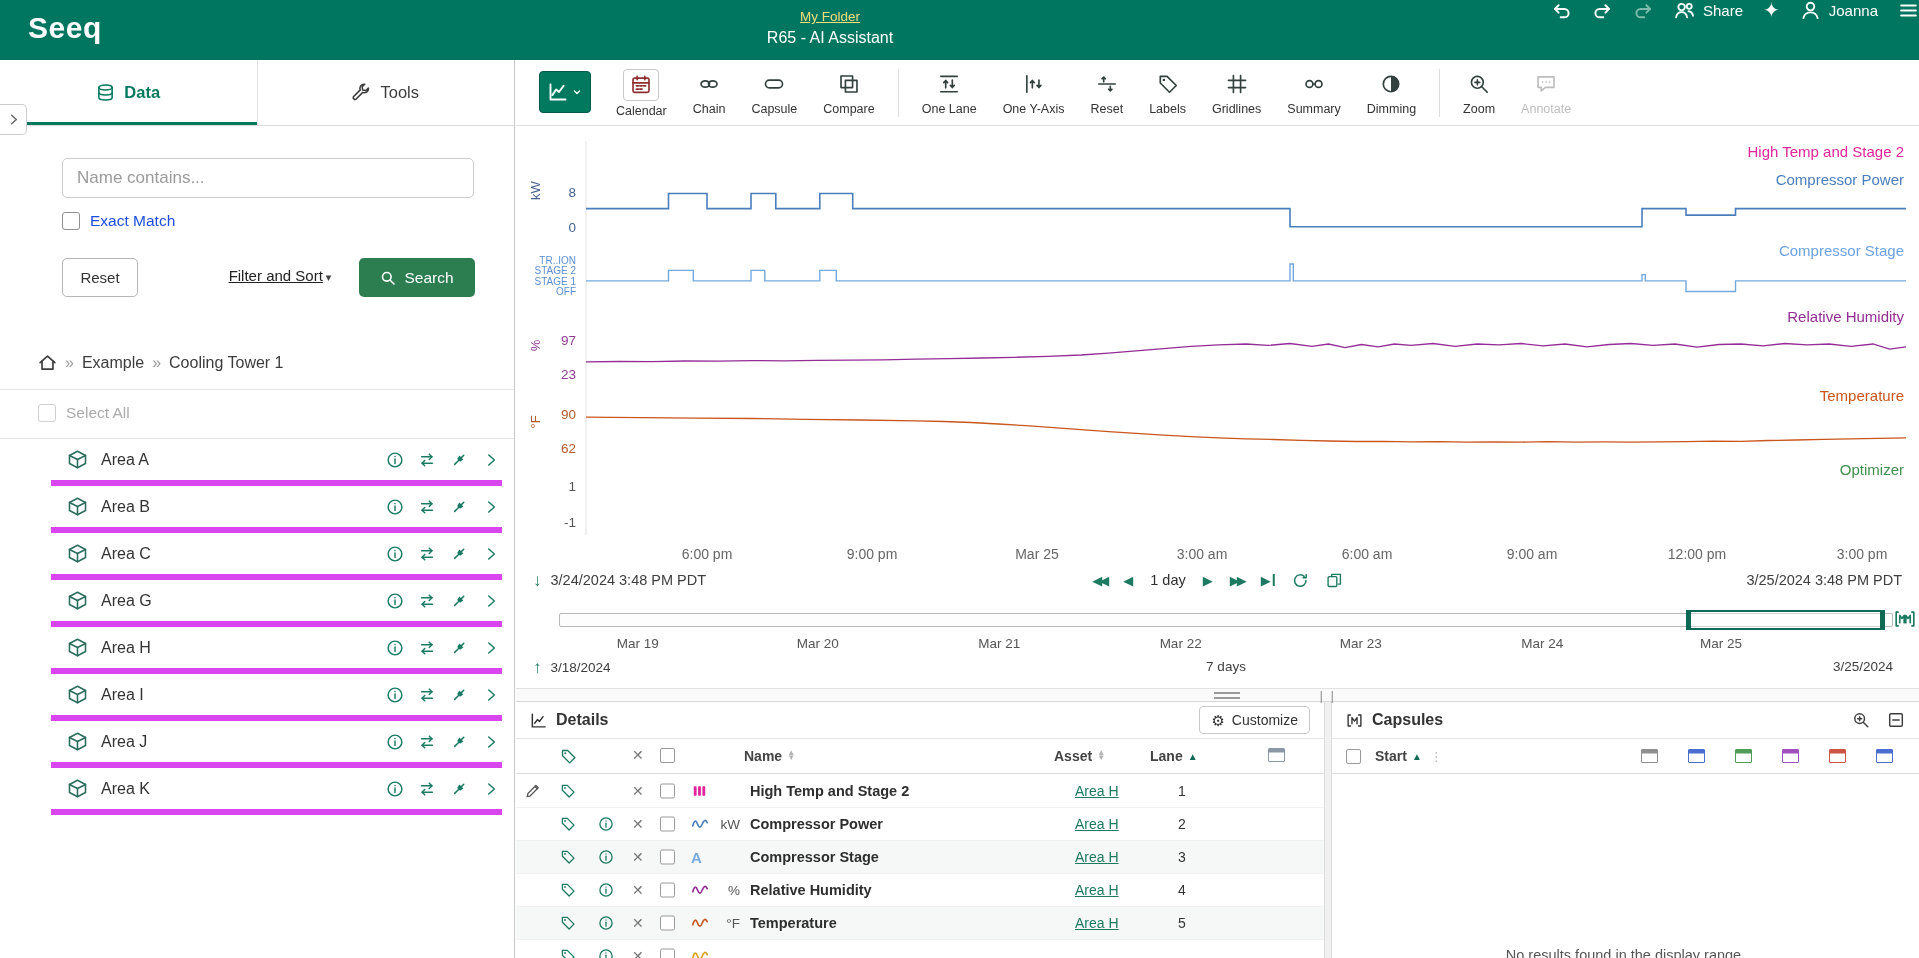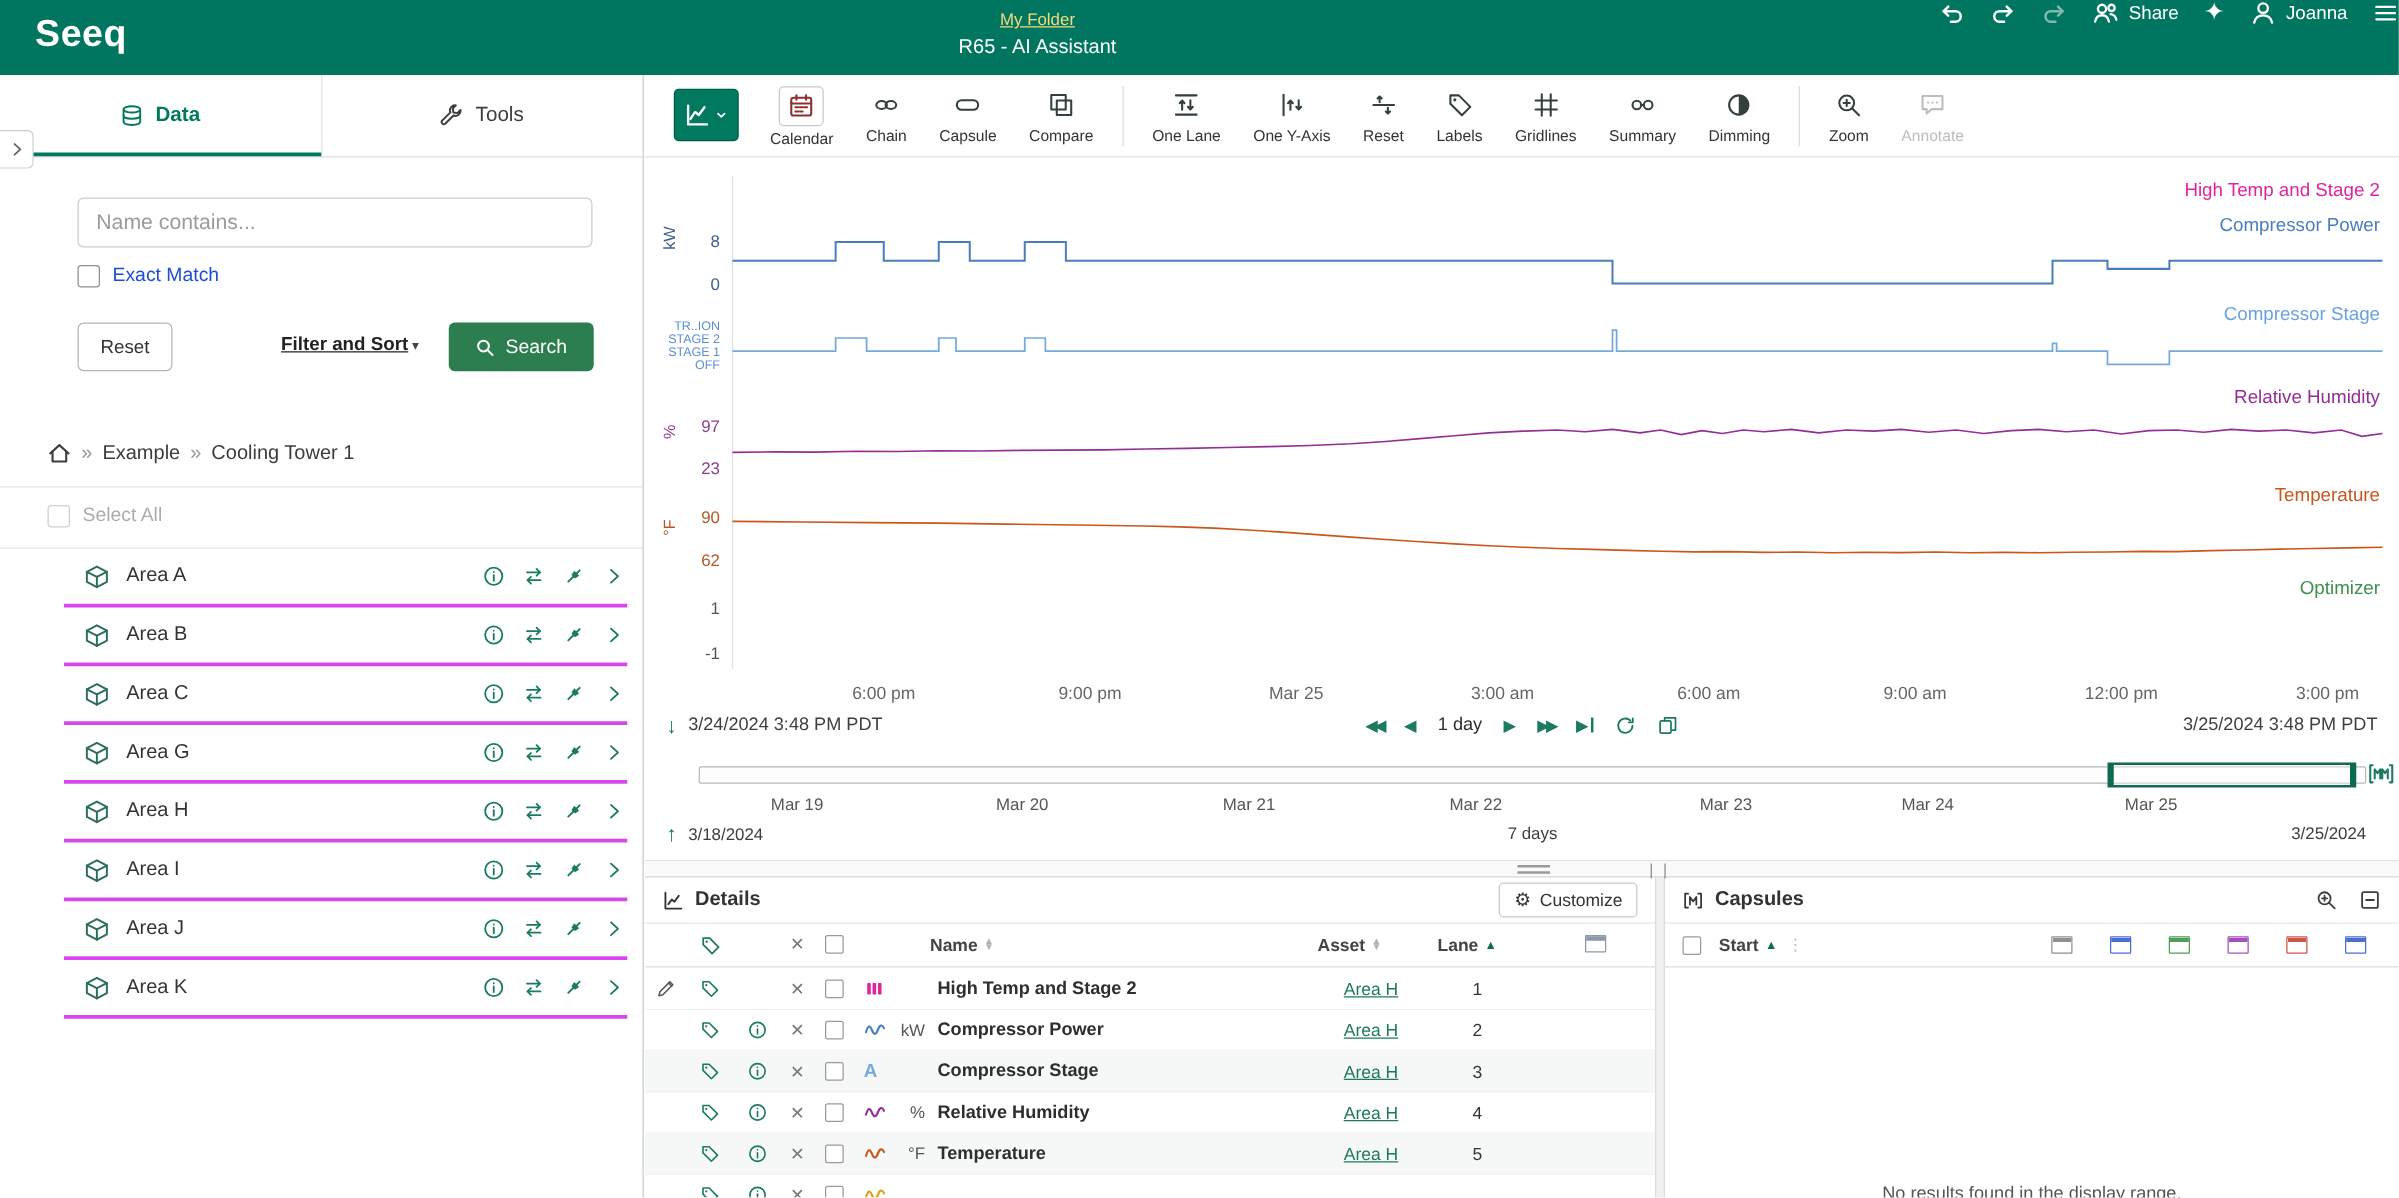--- a/index.html
+++ b/index.html
@@ -26,32 +26,32 @@
 .tab:last-child{border-right:none;}
 .tab.active{color:#00795f;font-weight:bold;}
 .tab.active::after{content:"";position:absolute;left:0;right:0;bottom:0;height:3px;background:#00795f;}
 .collapse-tab{position:absolute;left:0;top:44px;width:27px;height:31px;border:1px solid #ccc;border-left:none;border-radius:0 5px 5px 0;display:flex;align-items:center;justify-content:center;color:#666;background:#fff;cursor:pointer;z-index:6;}
 .search-input{position:absolute;left:62px;top:98px;width:412px;height:40px;border:1px solid #ccc;border-radius:5px;font-size:17px;padding:0 14px;color:#333;font-family:inherit;outline:none;}
 .search-input::placeholder{color:#9b9b9b;}
 .exact-row{position:absolute;left:62px;top:152px;display:flex;align-items:center;gap:10px;font-size:15.5px;color:#1d4ed8;cursor:pointer;}
 .cbx{width:18px;height:18px;border:1px solid #8f8f8f;border-radius:3px;background:#fff;display:inline-block;flex:none;}
 .reset-btn{position:absolute;left:62px;top:198px;width:76px;height:39px;border:1px solid #b5b5b5;border-radius:5px;background:#fff;font-size:15px;color:#333;font-family:inherit;cursor:pointer;}
 .filter-sort{position:absolute;left:190px;top:207px;width:180px;text-align:center;font-size:15px;color:#222;cursor:pointer;white-space:nowrap;}
-.filter-sort .fs-text{text-decoration:underline;font-weight:bold;}
+.filter-sort .fs-text{text-decoration:underline;font-weight:normal;}
 .filter-sort .caret{font-size:11px;color:#444;margin-left:3px;}
 .search-btn{position:absolute;left:359px;top:198px;width:116px;height:39px;border:none;border-radius:5px;background:#2c7e51;color:#fff;font-size:15.5px;display:flex;align-items:center;justify-content:center;gap:8px;font-family:inherit;cursor:pointer;}
 .breadcrumb{position:absolute;left:38px;top:293px;display:flex;align-items:center;gap:8px;font-size:16px;color:#3c3c3c;}
 .breadcrumb .sep{color:#9a9a9a;}
 .breadcrumb .crumb{cursor:pointer;}
 .hr1{position:absolute;left:0;right:0;top:329px;border-top:1px solid #e5e5e5;}
 .select-all{position:absolute;left:38px;top:344px;display:flex;align-items:center;gap:10px;font-size:15.5px;color:#ababab;}
 .select-all .cbx{border-color:#d0d0d0;}
 .hr2{position:absolute;left:0;right:0;top:378px;border-top:1px solid #e5e5e5;}
 .area-list{position:absolute;left:51px;right:12px;top:379px;bottom:0;overflow:hidden;}
-.area-row{height:47px;display:flex;align-items:center;border-bottom:3px solid #d946ef;cursor:pointer;}
+.area-row{height:47px;display:flex;align-items:center;border-bottom:6px solid #d946ef;cursor:pointer;}
 .area-row .cube{margin-left:16px;color:#2c6e5e;flex:none;}
 .area-label{margin-left:13px;font-size:16px;color:#333;}
 .row-icons{margin-left:auto;display:flex;align-items:center;gap:14px;padding-right:2px;color:#1a7b63;}
 .row-icons svg{cursor:pointer;}
 
 
 .main{position:absolute;left:516px;top:60px;right:0;bottom:0;}
 .toolbar{height:66px;border-bottom:1px solid #e0e0e0;display:flex;align-items:flex-start;}
 .trend-btn{margin:11px 12px 0 23px;width:52px;height:42px;background:#00795f;border:1px solid #005c48;border-radius:4px;display:flex;align-items:center;justify-content:center;gap:3px;color:#fff;cursor:pointer;flex:none;}
 #tb-buttons{display:flex;align-items:flex-start;}
@@ -724,21 +724,21 @@
     <div class="ov-bottom-left">
       <span class="arrow-glyph">↑</span>
       <span>3/18/2024</span>
     </div>
     <span class="ov-dur">7 days</span>
     <span class="ov-end">3/25/2024</span>
   <div class="ov-tick" style="left: 121.706px;">Mar 19</div>
       <div class="ov-tick" style="left: 301.796px;">Mar 20</div>
       <div class="ov-tick" style="left: 483.22px;">Mar 21</div>
       <div class="ov-tick" style="left: 664.644px;">Mar 22</div>
-      <div class="ov-tick" style="left: 844.734px; margin-left: 20px;">Mar 23</div>
+      <div class="ov-tick" style="left: 844.734px;">Mar 23</div>
       <div class="ov-tick" style="left: 1026.16px;">Mar 24</div>
       <div class="ov-tick" style="left: 1204.91px;">Mar 25</div>
     </div>
 
   <div class="h-splitter">
     <span class="grip-h"></span>
     <span class="grip-v">❘❘</span>
   </div>
 
   <div class="panels">

